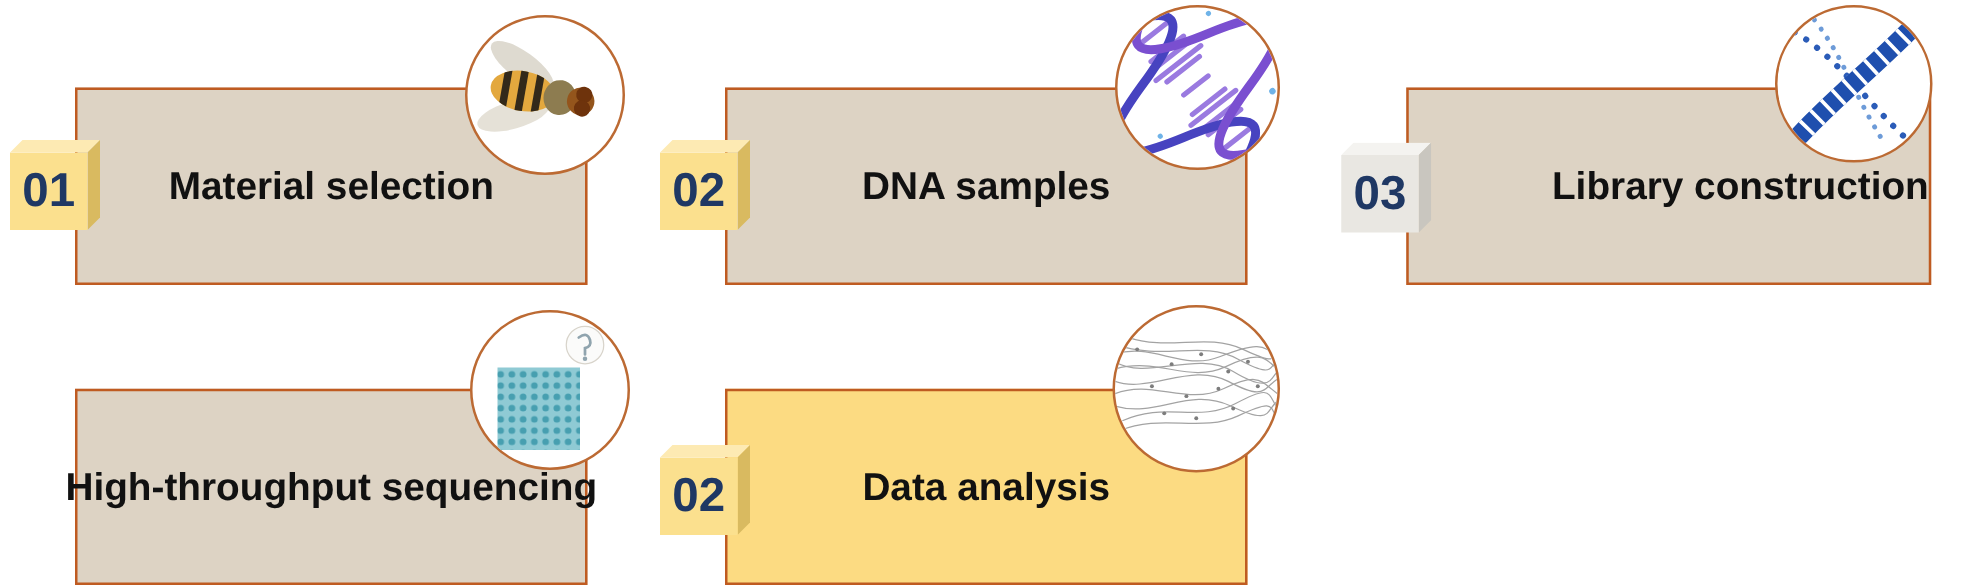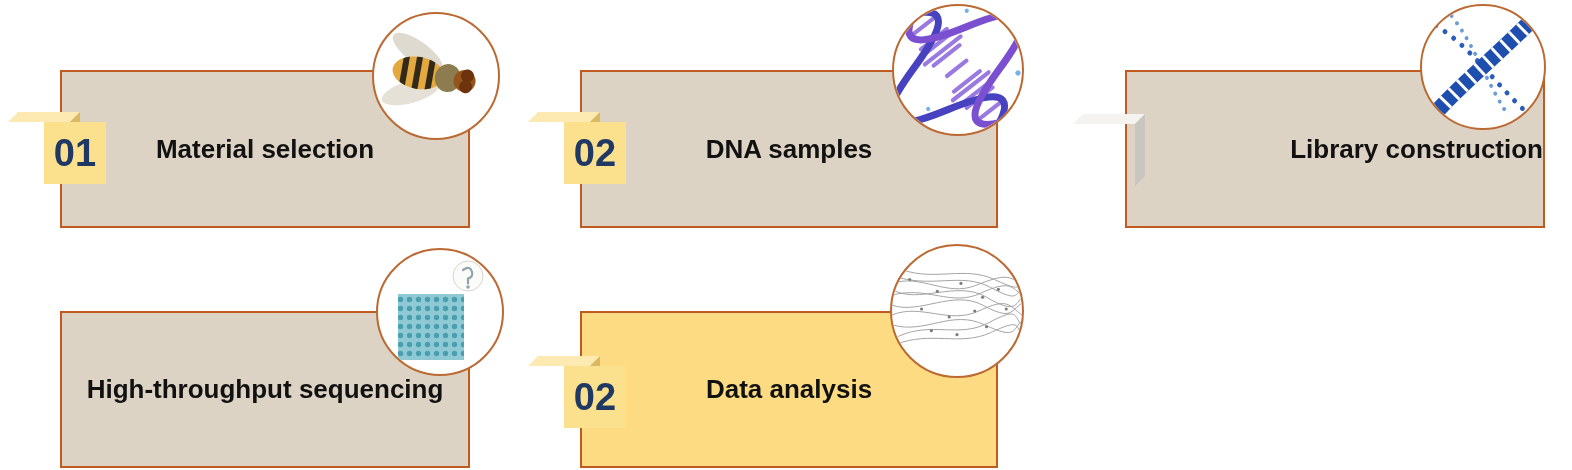--- a/index.html
+++ b/index.html
@@ -11,29 +11,29 @@
   *{box-sizing:border-box; margin:0; padding:0;}
   body{background:#ffffff; font-family:"Liberation Sans", sans-serif;}
   .canvas{position:relative; width:1572px; height:470px; background:#ffffff; overflow:hidden;}
 
   .box{
     position:absolute; background:var(--box-fill); border:2.5px solid var(--box-border);
     display:flex; align-items:center; justify-content:center;
   }
   .box.active{background:var(--box-fill-active);}
   .label{
-    font-weight:700; font-size:26px; color:var(--label-color);
+    font-weight:700; font-size:31px; color:var(--label-color);
     font-family:"Liberation Sans", sans-serif; white-space:nowrap;
   }
 
   .cube{position:absolute; width:72px; height:72px;}
   .cube-front{
     position:absolute; left:0; top:10px; width:62px; height:62px;
     background:var(--cube-fill); color:var(--number-color);
-    font:700 38px/62px "Liberation Sans", sans-serif; text-align:center; display:block;margin-left:36px;
+    font:700 38px/62px "Liberation Sans", sans-serif; text-align:center; display:block;
   }
   .cube-top{
     position:absolute; left:0; top:0; width:72px; height:10px; background:var(--cube-top);
     clip-path:polygon(13.9% 0, 100% 0, 86.1% 100%, 0 100%); display:block;
   }
   .cube-side{
     position:absolute; right:0; top:0; width:10px; height:72px; background:var(--cube-side);
     clip-path:polygon(100% 0, 100% 86.1%, 0 100%, 0 13.9%); display:block;
   }
   .cube.gray .cube-front{background:var(--cube-fill-gray);}
@@ -122,20 +122,21 @@
       </g>
     </svg>
   </div>
 
   <div class="box" style="left:1125px; top:70px; width:420px; height:158px;justify-content:flex-end;">
     <span class="label">Library construction</span>
   </div>
   <div class="cube gray" style="left:1073px; top:114px;">
     <span class="cube-top"></span>
     <span class="cube-side"></span>
+    <span class="cube-front">03</span>
   </div>
   <div class="circle" style="left:1420px; top:4px; width:126px; height:126px;">
     <svg viewBox="0 0 124 124">
       <g fill="none">
         <path d="M14 20 C 48 40, 72 76, 104 106" stroke="#2b5cb8" stroke-width="5" stroke-linecap="round" stroke-dasharray="0.1 11"></path>
         <path d="M30 10 C 56 44, 60 68, 88 112" stroke="#6d9bd8" stroke-width="4" stroke-linecap="round" stroke-dasharray="0.1 9"></path>
         <path d="M18 104 C 46 74, 74 52, 106 20" stroke="#1f4fae" stroke-width="16" stroke-linecap="round"></path>
         <path d="M18 104 C 46 74, 74 52, 106 20" stroke="#ffffff" stroke-width="16" stroke-dasharray="3 9" stroke-dashoffset="5"></path>
       </g>
     </svg>

